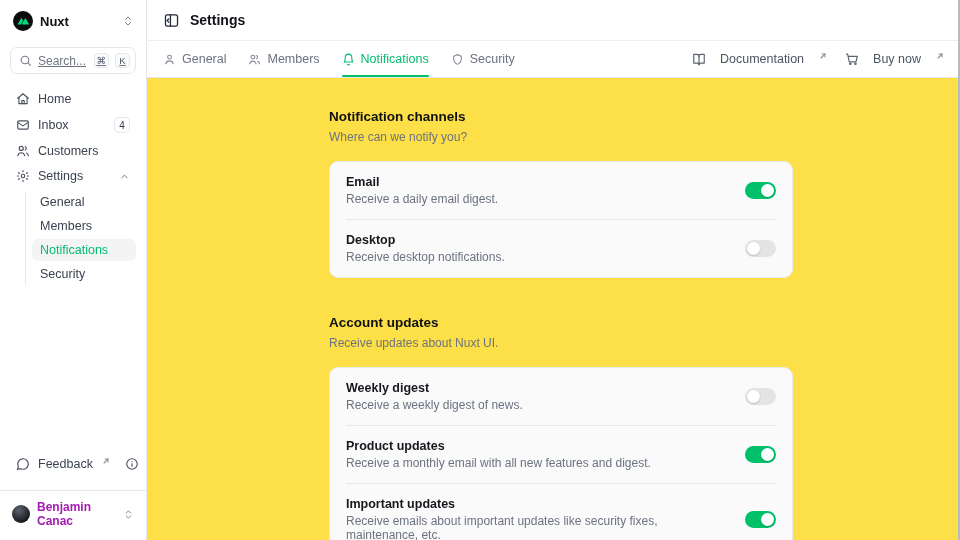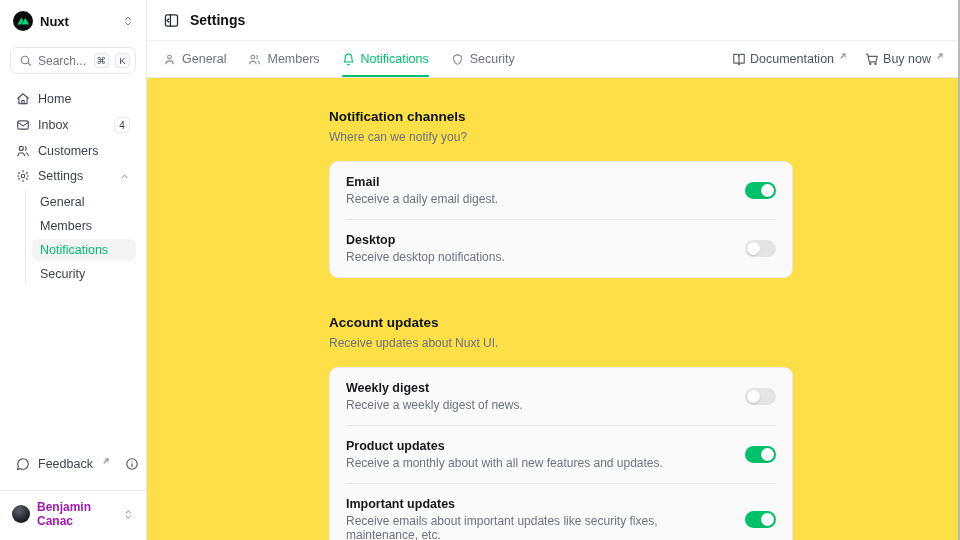--- a/index.html
+++ b/index.html
@@ -12,21 +12,21 @@
   .app { display:flex; height:100%; position:relative; }
   .window-edge { position:absolute; top:0; right:0; bottom:0; width:2px; background:#b7babf; z-index:10; }
 
   
   .sidebar { width:147px; min-width:147px; border-right:1px solid #e5e7eb; display:flex; flex-direction:column; padding:10px 10px 8px; }
   .ws-row { display:flex; align-items:center; gap:7px; padding:1px 2px 1px 3px; cursor:pointer; }
   .ws-logo { width:20px; height:20px; min-width:20px; border-radius:50%; background:#0b0c0d; display:flex; align-items:center; justify-content:center; }
   .ws-name { font-weight:700; font-size:13px; flex:1; color:#0f1115; }
   .muted-ico { color:#737a85; display:flex; }
 
-  .search-box { margin-top:15px; height:27px; border:1px solid #e5e7eb; border-radius:7px; display:flex; align-items:center; gap:6px; padding:0 5px 0 8px; color:#6b7280; cursor:pointer; background:#fff; }
+  .search-box { margin-top:15px; height:27px; border:1px solid #e5e7eb; border-radius:7px; display:flex; align-items:center; gap:6px; padding:0 5px 0 8px; color:#6b7280; cursor:pointer; background:#fff;text-decoration:underline; }
   .search-text { flex:1; font-size:12px; color:#6f7683; }
   .kbd { border:1px solid #e5e7eb; background:#f9fafb; color:#4b5563; border-radius:4px; font-size:9.5px; min-width:15px; height:15px; display:flex; align-items:center; justify-content:center; padding:0 2px; }
 
   .nav { margin-top:14px; display:flex; flex-direction:column; gap:3px; }
   .nav-item { display:flex; align-items:center; gap:8px; padding:4px 6px; border-radius:6px; color:#3b4250; font-size:12.5px; cursor:pointer; }
   .nav-item .ico { display:flex; color:#4d5461; }
   .badge { margin-left:auto; border:1px solid #e5e7eb; background:#fff; color:#374151; border-radius:5px; font-size:10px; min-width:16px; height:16px; display:flex; align-items:center; justify-content:center; padding:0 3px; }
   .trail { margin-left:auto; color:#6b7280; display:flex; }
   .nav-sub { margin:1px 0 1px 15px; border-left:1px solid #e5e7eb; display:flex; flex-direction:column; gap:2px; padding-left:6px; }
   .nav-sub-item { padding:4px 8px; font-size:12.5px; color:#3b4250; border-radius:6px; cursor:pointer; }
@@ -45,21 +45,21 @@
   .collapse-btn { display:flex; color:#1f2937; cursor:pointer; }
   .page-title { font-size:14px; font-weight:700; color:#0f1115; }
 
   .tabbar { height:37px; min-height:37px; border-bottom:1px solid #e5e7eb; display:flex; align-items:stretch; gap:22px; padding:0 16px; }
   .tab { display:flex; align-items:center; gap:6px; font-size:12.5px; color:#6b7280; position:relative; cursor:pointer; }
   .tab .ico { display:flex; color:#868c97; }
   .tab.active { color:#00bd6f; font-weight:500; }
   .tab.active .ico { color:#00bd6f; }
   .tab.active::after { content:""; position:absolute; left:0; right:0; bottom:0; height:2px; background:#00c16a; border-radius:1px; }
   .tab-actions { margin-left:auto; display:flex; align-items:center; gap:18px; }
-  .action { display:flex; align-items:center; gap:4px; font-size:12.5px; color:#4b5563; cursor:pointer; }
+  .action { display:flex; align-items:center; gap:14px; font-size:12.5px; color:#4b5563; cursor:pointer; }
   .action .ico { display:flex; color:#5b6270; }
 
   .content { flex:1; padding:31px 0 0 182px; overflow:hidden; background:#fde047; }
   .section { width:464px; }
   .section-title { font-size:13.5px; font-weight:700; margin:0 0 6px; color:#0f1115; }
   .section-sub { font-size:12px; color:#6b7280; margin:0 0 17px; }
   .card { width:464px; background:#fafafb; border:1px solid #e9eaec; border-radius:9px; margin-bottom:37px; }
   .row { display:flex; align-items:center; padding:13px 16px; gap:18px; }
   .row-text { flex:1; }
   .row-label { font-size:12.5px; font-weight:600; color:#16181d; }
@@ -348,21 +348,21 @@
               <div class="row-desc">Receive a weekly digest of news.</div>
             </div>
             <div class="toggle off">
                 <span class="knob"></span>
               </div>
           </div>
           <div class="hdivider"></div>
           <div class="row">
             <div class="row-text">
               <div class="row-label">Product updates</div>
-              <div class="row-desc">Receive a monthly about with all new features and updates.</div>
+              <div class="row-desc">Receive a monthly email with all new features and digest.</div>
             </div>
             <div class="toggle on">
                 <span class="knob"></span>
               </div>
           </div>
           <div class="hdivider"></div>
           <div class="row">
             <div class="row-text">
               <div class="row-label">Important updates</div>
               <div class="row-desc">Receive emails about important updates like security fixes, maintenance, etc.</div>

